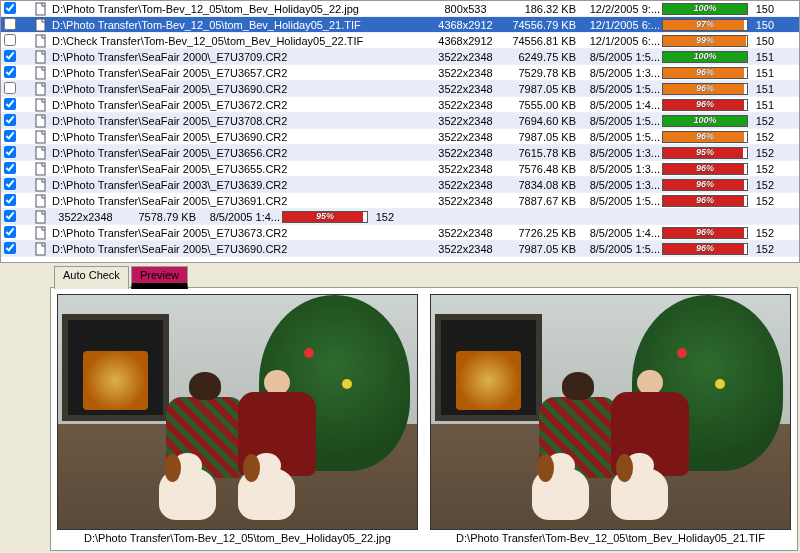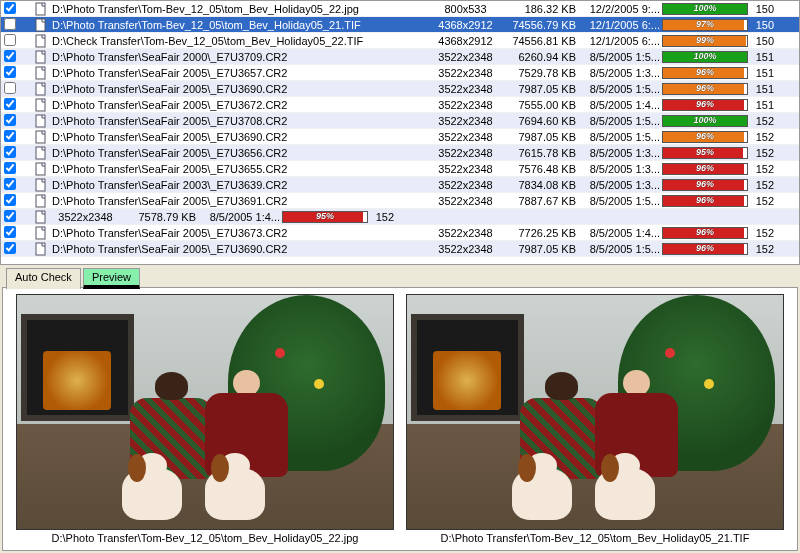--- a/index.html
+++ b/index.html
@@ -17,24 +17,24 @@
   .cell-name { width: 380px; overflow: hidden; text-overflow: ellipsis; padding-left: 2px; }
   .cell-dim { width: 75px; text-align: center; padding-right: 4px; }
   .cell-size { width: 75px; text-align: right; padding-right: 4px; }
   .cell-date { width: 80px; text-align: right; padding-left: 2px; overflow: hidden; }
   .cell-pct { width: 90px; display: flex; align-items: center; justify-content: flex-start; padding: 0 2px; font-style: italic; }
   .pct-bar { position: relative; width: 86px; height: 12px; border: 1px solid #555; background: #fff; }
   .pct-fill { position: absolute; top: 0; left: 0; height: 100%; }
   .pct-label { position: absolute; width: 100%; text-align: center; top: -1px; font-size: 9px; color: #fff; text-shadow: 0 0 1px #000; font-weight: bold; }
   .cell-grp { width: 30px; text-align: right; padding-right: 6px; }
 
-  .lower { flex: 1; display: flex; flex-direction: column; background: #ece9d8; padding: 2px; }
+  .lower { flex: 1; display: flex; flex-direction: column; background: #ece9d8; padding: 2px; margin-left: 48px; }
   .tabs { display: flex; gap: 2px; margin-bottom: -1px; z-index: 2; padding-left: 4px;}
   .tab { padding: 2px 8px; border: 1px solid #999; border-bottom: none; background: #ece9d8; position: relative; top: 1px; cursor: pointer; }
-  .tab.active { background: #86efac; z-index: 3; border-bottom: 4px solid #000000;}
+  .tab.active { background: #be185d; z-index: 3; border-bottom: 6px solid #000000;}
   .preview-panel { flex: 1; background: #fff; border: 1px solid #999; display: flex; gap: 12px; justify-content: center; padding: 6px; }
   .preview-card { display: flex; flex-direction: column; align-items: center; width: 378px;}
   .preview-img { width: 100%; height: 236px; border: 1px solid #333; background: #887766; position: relative; overflow: hidden; }
   .preview-caption { padding-top: 2px; text-align: center; }
 
   
   .ph-bg { position:absolute; inset:0; background: linear-gradient(#cdd3d0 0%, #b8beba 55%, #6b5844 55%, #5a4a38 100%); }
   .ph-frame { position:absolute; left:1%; top:8%; width:30%; height:46%; background:#1a1a1a; border:6px solid #3b3730; }
   .ph-fire  { position:absolute; left:7%; top:24%; width:18%; height:25%; background:radial-gradient(circle,#ffcc55,#cc6600 70%); border-radius:4px; opacity:.85;}
   .ph-tree  { position:absolute; right:2%; top:0; width:42%; height:75%; background: radial-gradient(circle at 50% 40%, #2e6b2e 0%, #1c491c 70%); border-radius:50% 50% 40% 40%; }
@@ -124,21 +124,21 @@
         <div class="cell-cb"><input type="checkbox" checked="" style=""></div>
         <div class="cell-gap"></div>
         <div class="cell-icon">
           <svg width="14" height="14" viewBox="0 0 14 14">
             <rect x="2" y="1" width="9" height="12" fill="#fff" stroke="#556" stroke-width="1"></rect>
             <polyline points="8,1 8,4 11,4" fill="none" stroke="#556" stroke-width="1"></polyline>
           </svg>
         </div>
         <div class="cell-name">D:\Photo Transfer\SeaFair 2000\_E7U3709.CR2</div>
         <div class="cell-dim">3522x2348</div>
-        <div class="cell-size">6260.94 KB</div>
+        <div class="cell-size">6249.75 KB</div>
         <div class="cell-date">8/5/2005 1:5...</div>
         <div class="cell-pct">
           <div class="pct-bar">
             <div class="pct-fill" style="width:100%;background:#18a018"></div>
             <div class="pct-label">100%</div>
           </div>
         </div>
         <div class="cell-grp">151</div>
       </div>
       <div class="row">

